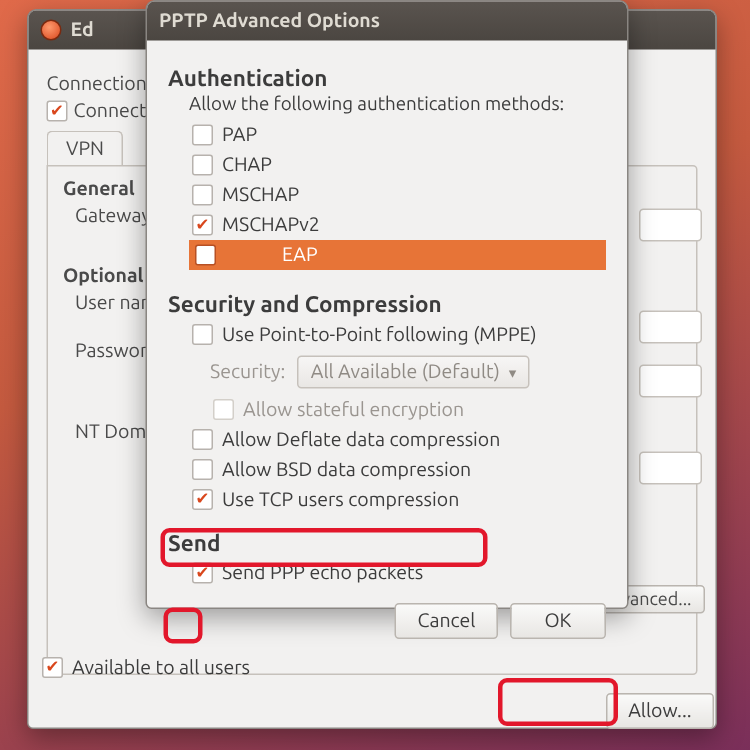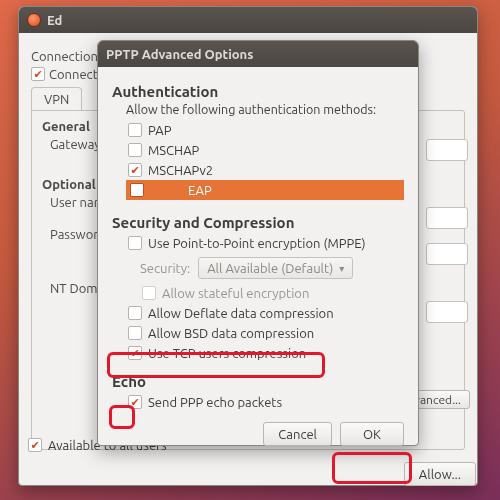--- a/index.html
+++ b/index.html
@@ -53,21 +53,21 @@
   .bg1 .win-body { padding: 10px 12px; color:#4a4a4a; }
   .bg1 .label { display:block; margin:6px 0 2px; }
   .bg1 .field { position:absolute; right:-4px; height:22px; width:42px; background:#fff; border:1px solid #c6c1bb; border-radius:3px;}
   .tab { display:inline-block; padding:4px 12px; background:#f2f1f0; border:1px solid #c6c1bb; border-bottom:none; border-radius:4px 4px 0 0; margin-top:6px;}
   .bg1 .conn-line { display:flex; align-items:center; gap:4px; margin-top:4px;}
   .bg1 .smallbtn { background: linear-gradient(#fafaf9,#e8e6e3); border:1px solid #bab5af; border-radius:3px; padding:2px 8px; font-size:12px;}
   .avail { display:flex; align-items:center; gap:6px; position:absolute; left:28px; bottom:48px;}
   .savebtn { position:absolute; right:24px; bottom:14px; }
 
   
-  .modal { left: 97px; top: 0px; width: 322px; height: 406px; margin-top: 40px; }
+  .modal { left: 97px; top: 0px; width: 322px; height: 406px; }
   .modal .titlebar { justify-content: flex-start; }
   .modal .title-text { flex: 1; text-align: left; }
   .subtext { margin: 2px 0 4px 14px; font-size: 12.5px; }
   .sec-combo-row { display:flex; align-items:center; gap:8px; margin:4px 0 4px 28px;}
   .chev { font-size: 10px; }
 </style>
 </head>
 <body>
 
 <div class="window bg1">
@@ -111,36 +111,40 @@
     <div class="section-head">Authentication</div>
     <div class="subtext">Allow the following authentication methods:</div>
 
     <div class="indent">
       <div class="row">
         <span class="ck"></span>
         <span>PAP</span>
       </div>
       <div class="row">
         <span class="ck"></span>
+        <span>CHAP</span>
+      </div>
+      <div class="row">
+        <span class="ck"></span>
         <span>MSCHAP</span>
       </div>
       <div class="row">
         <span class="ck checked"></span>
         <span>MSCHAPv2</span>
       </div>
       <div class="row sel">
         <span class="ck"></span>
         <span>EAP</span>
       </div>
     </div>
 
     <div class="section-head" style="margin-top:14px;">Security and Compression</div>
     <div class="row indent">
       <span class="ck"></span>
-      <span>Use Point-to-Point encryption (MPPE)</span>
+      <span>Use Point-to-Point following (MPPE)</span>
     </div>
     <div class="sec-combo-row">
       <span class="muted">Security:</span>
       <span class="combo">
         <span>All Available (Default)</span>
         <span class="chev">▾</span>
       </span>
     </div>
     <div class="row" style="margin-left:28px;">
       <span class="ck" style="border-color:#d3cfc9"></span>
@@ -152,21 +156,21 @@
     </div>
     <div class="row indent">
       <span class="ck"></span>
       <span>Allow BSD data compression</span>
     </div>
     <div class="row indent">
       <span class="ck checked"></span>
       <span>Use TCP users compression</span>
     </div>
 
-    <div class="section-head" style="margin-top:10px;">Echo</div>
+    <div class="section-head" style="margin-top:10px;">Send</div>
     <div class="row indent">
       <span class="ck checked"></span>
       <span>Send PPP echo packets</span>
     </div>
 
     <div class="btns-right">
       <span class="btn">Cancel</span>
       <span class="btn">OK</span>
     </div>
   </div>

